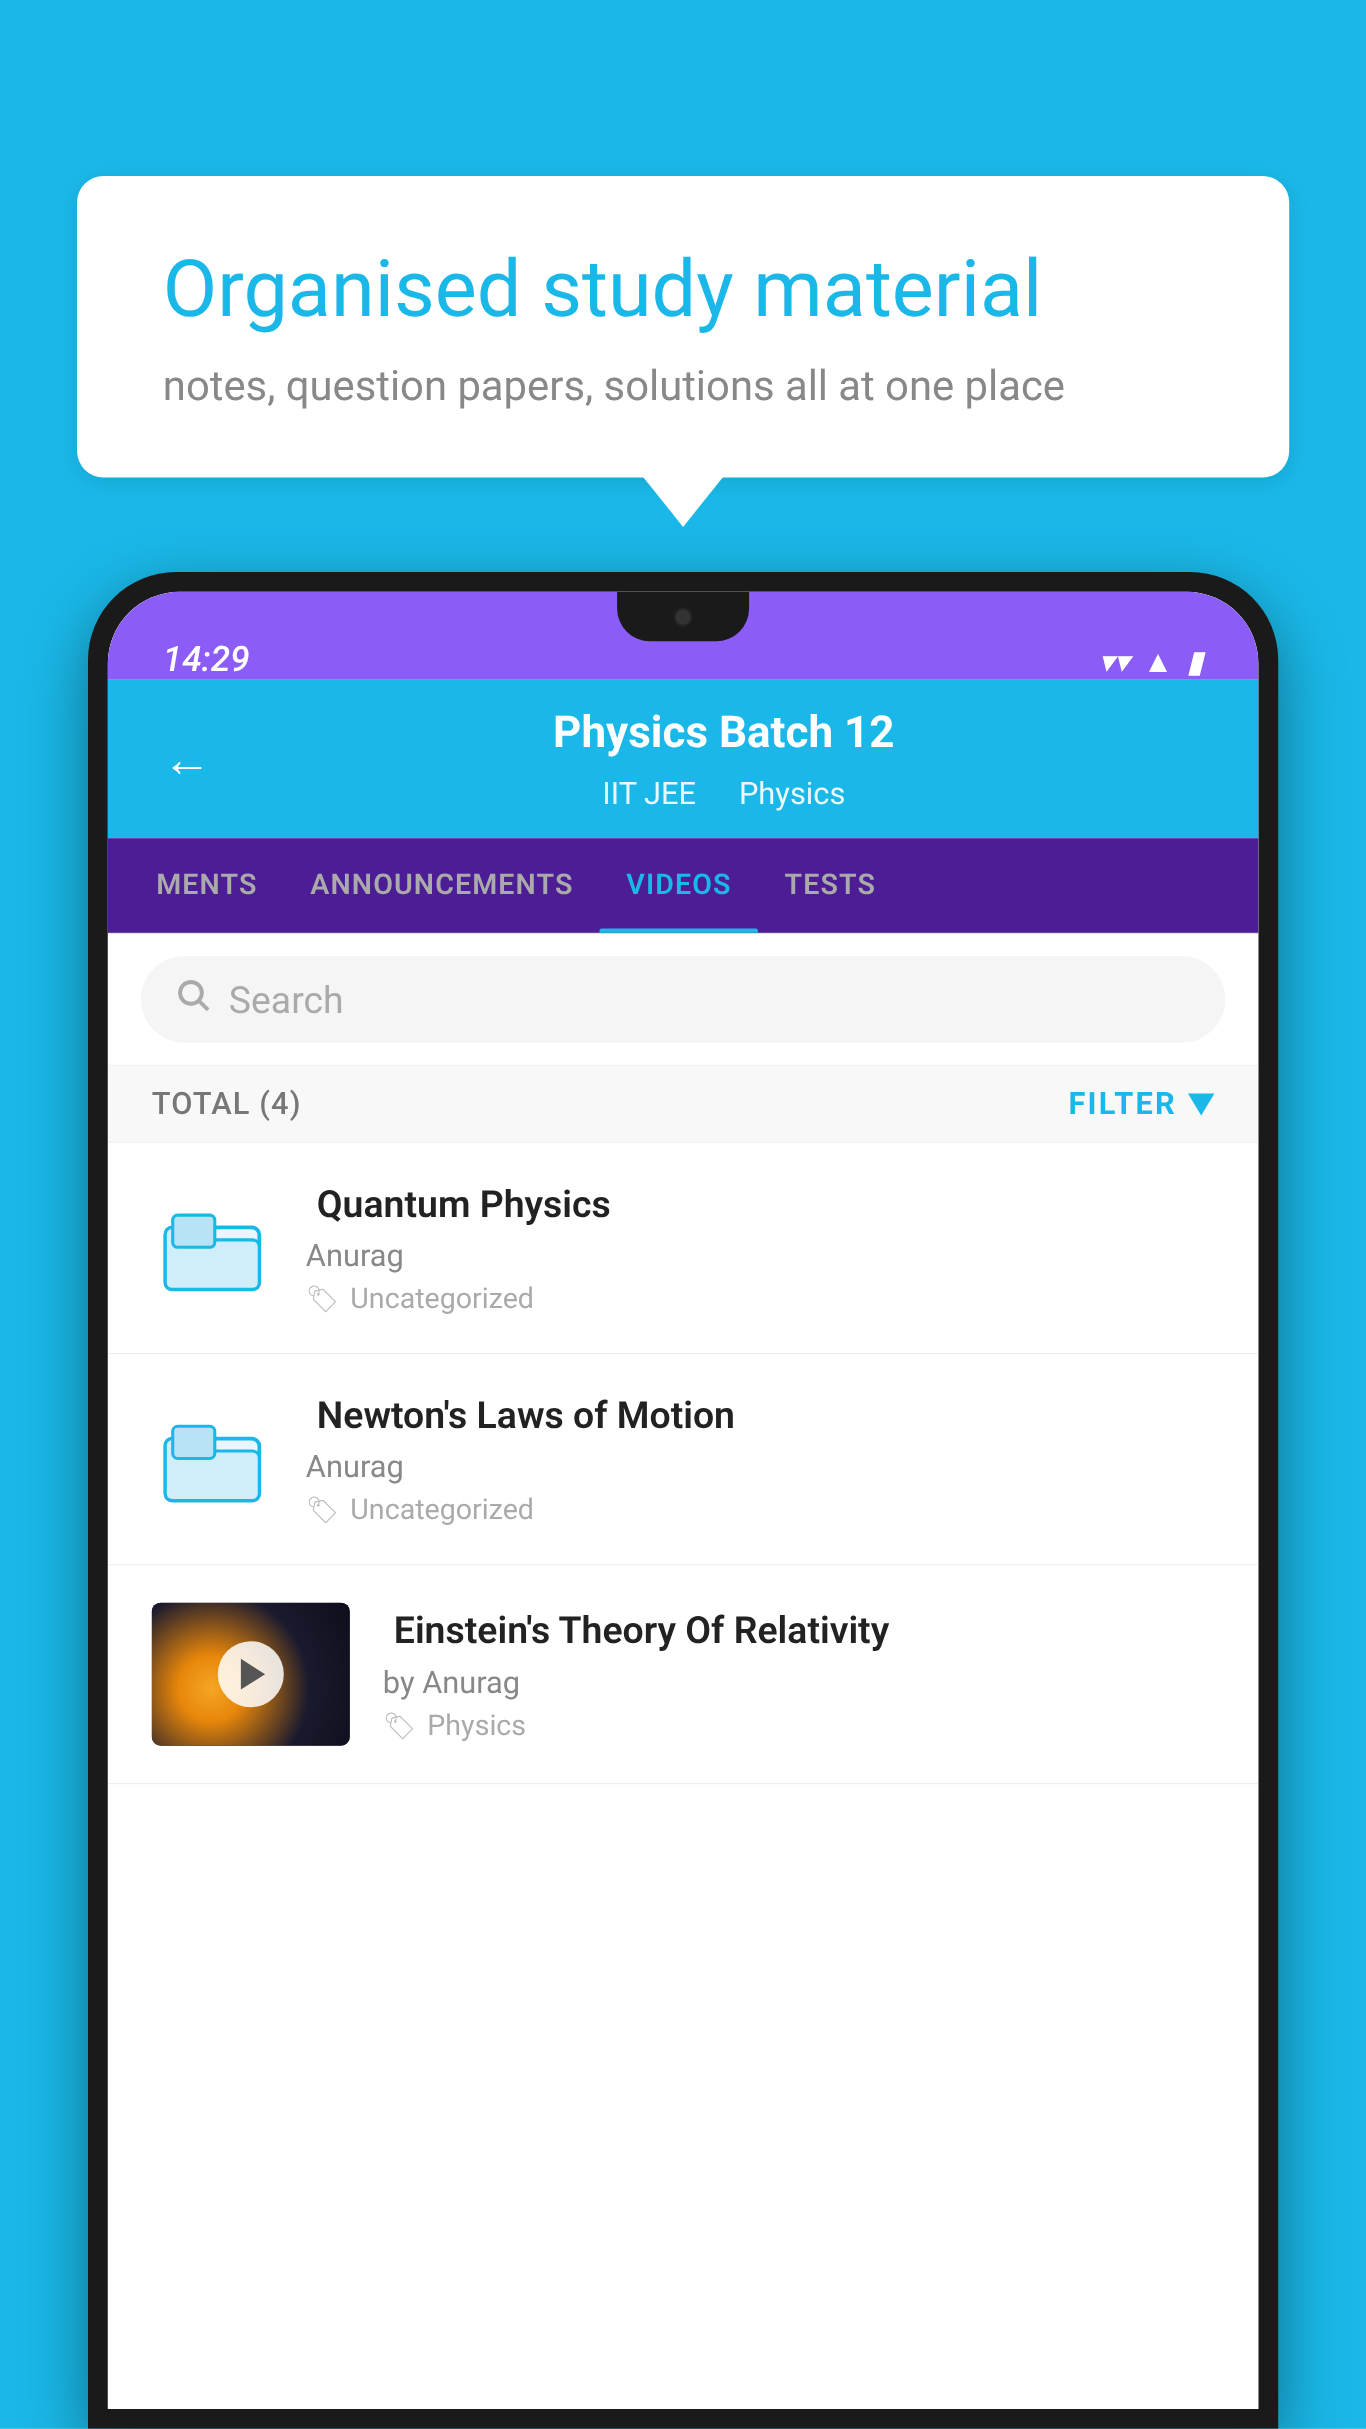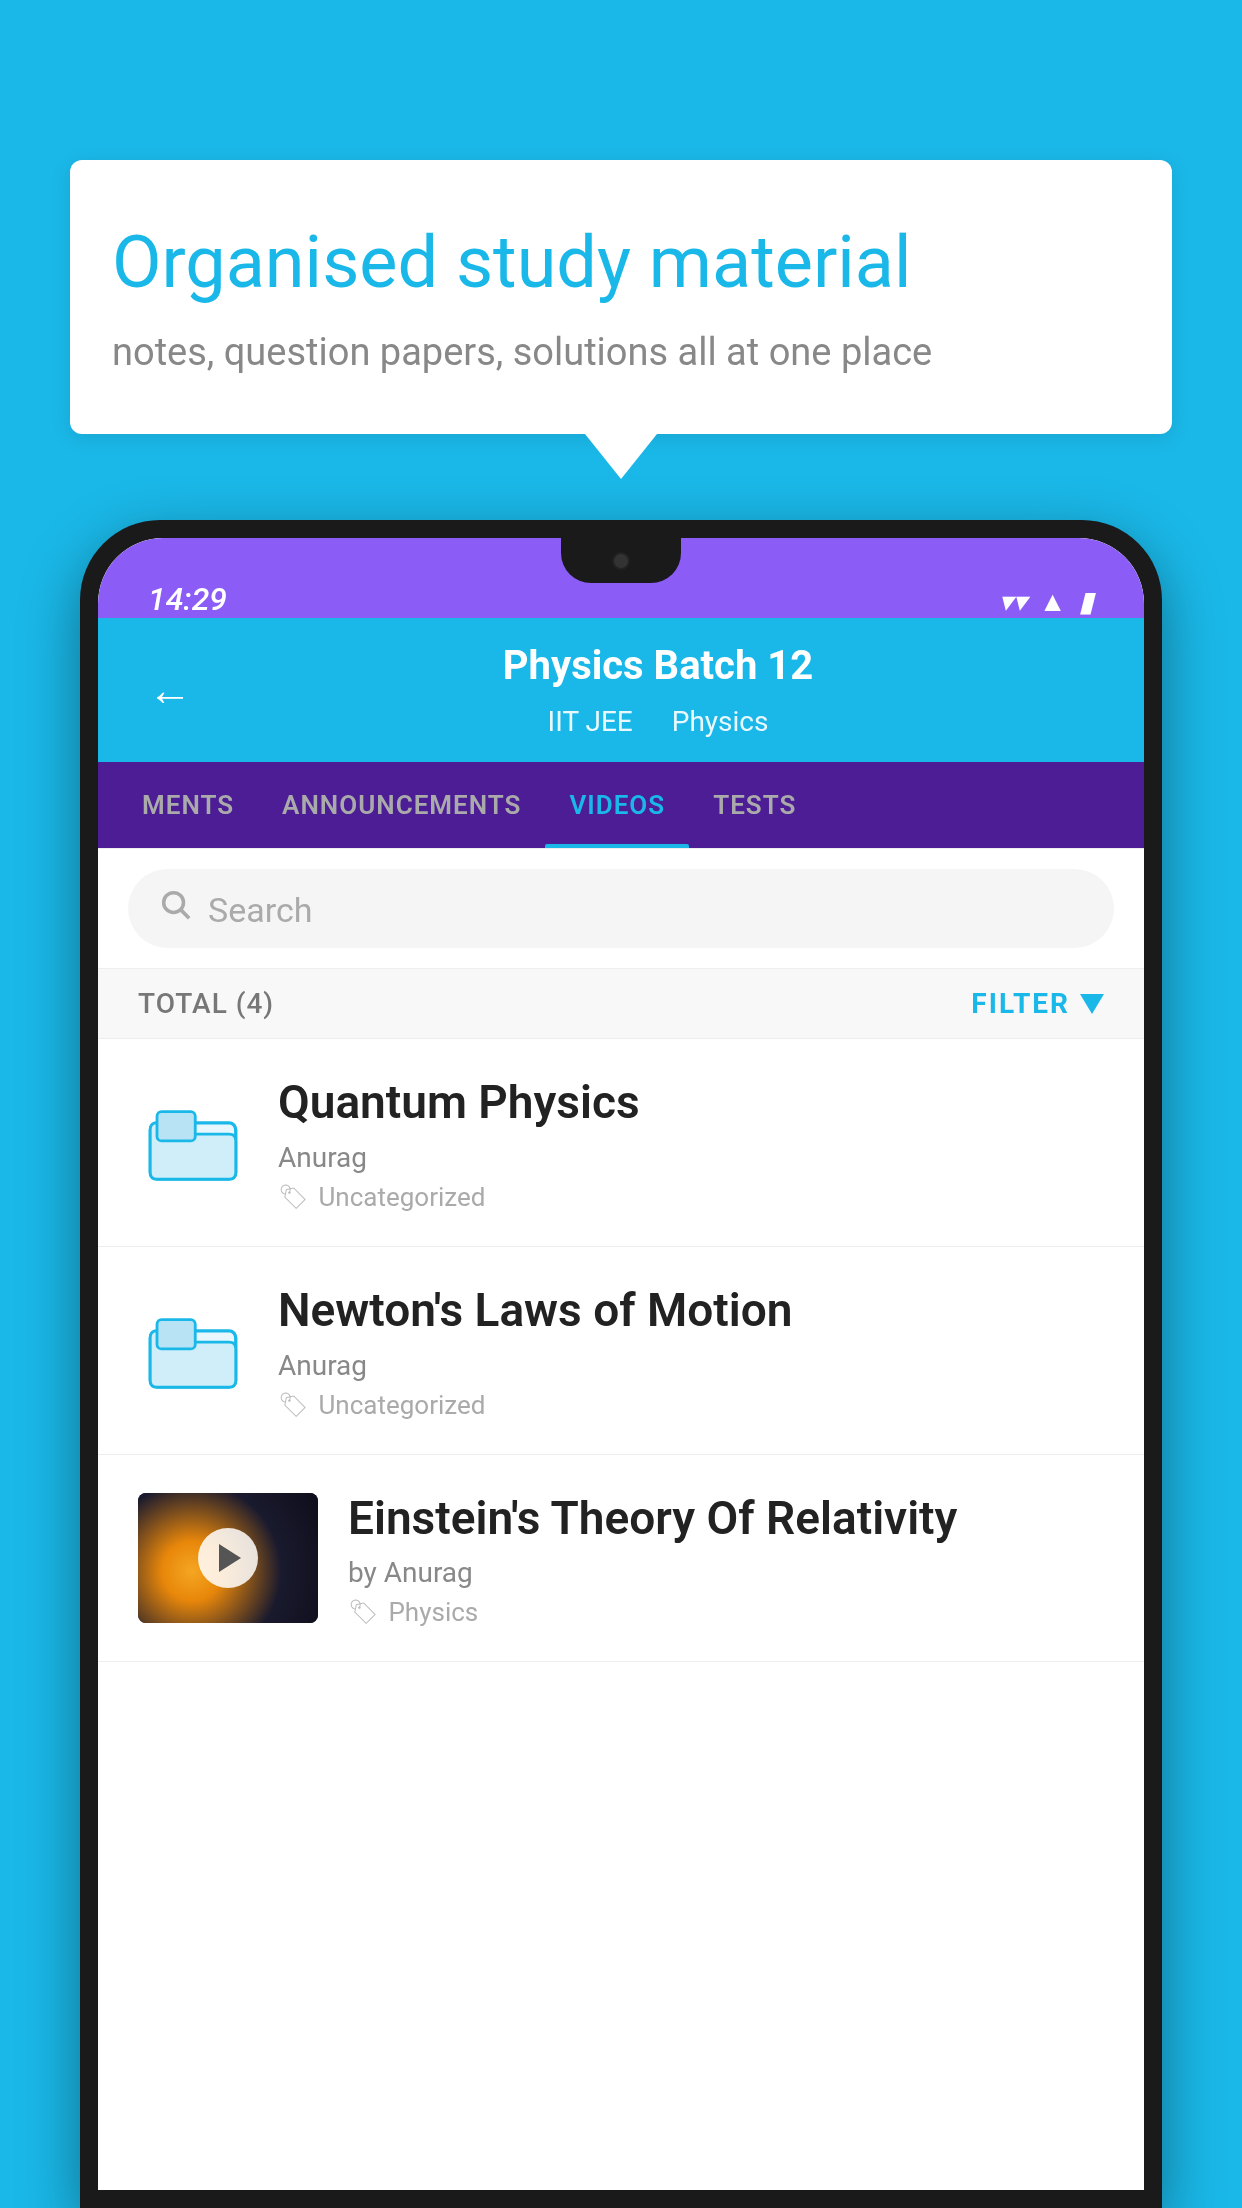--- a/index.html
+++ b/index.html
@@ -16,22 +16,22 @@
     
     .speech-bubble-container {
       position: absolute;
       top: 160px;
       left: 70px;
       right: 70px;
     }
 
     .speech-bubble {
       background: white;
-      border-radius: 12px;
-      padding: 60px 42px;
+      border-radius: 24px;
+      padding: 60px 78px;
       box-shadow: 0 4px 20px rgba(0,0,0,0.1);
       position: relative;
     }
 
     .speech-bubble::after {
       content: '';
       position: absolute;
       bottom: -45px;
       left: 50%;
       transform: translateX(-50%);
@@ -334,24 +334,25 @@
       width: 90px;
       height: 90px;
     }
 
     .video-info {
       flex: 1;
     }
 
     .video-title {
       color: #222;
-      font-size: 46px;
+      font-size: 34px;
       font-weight: 600;
       margin-bottom: 8px;
       line-height: 1.3;
+      margin-left: 10px;
     }
 
     .video-author {
       color: #888;
       font-size: 28px;
       margin-bottom: 8px;
     }
 
     .video-tag {
       display: flex;

